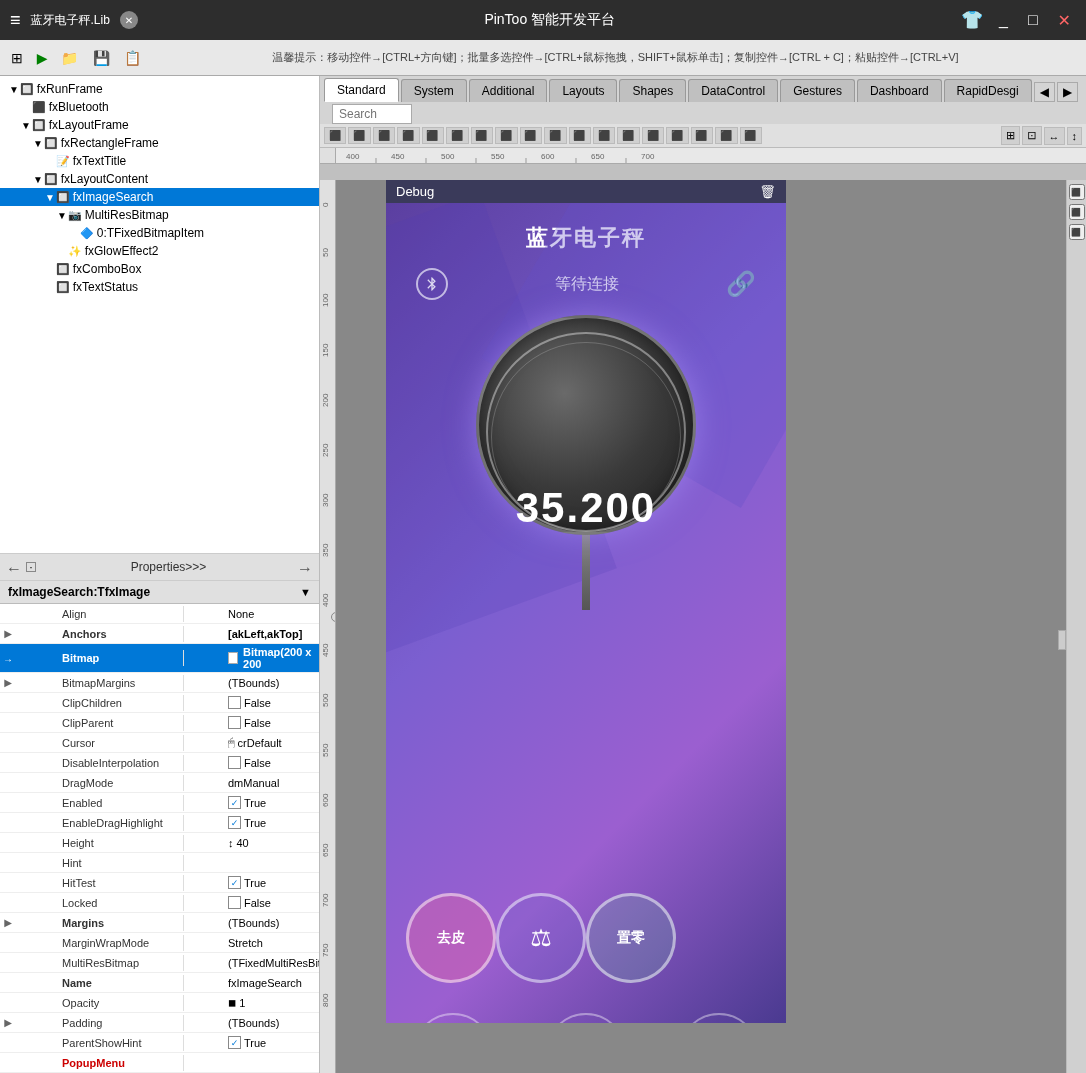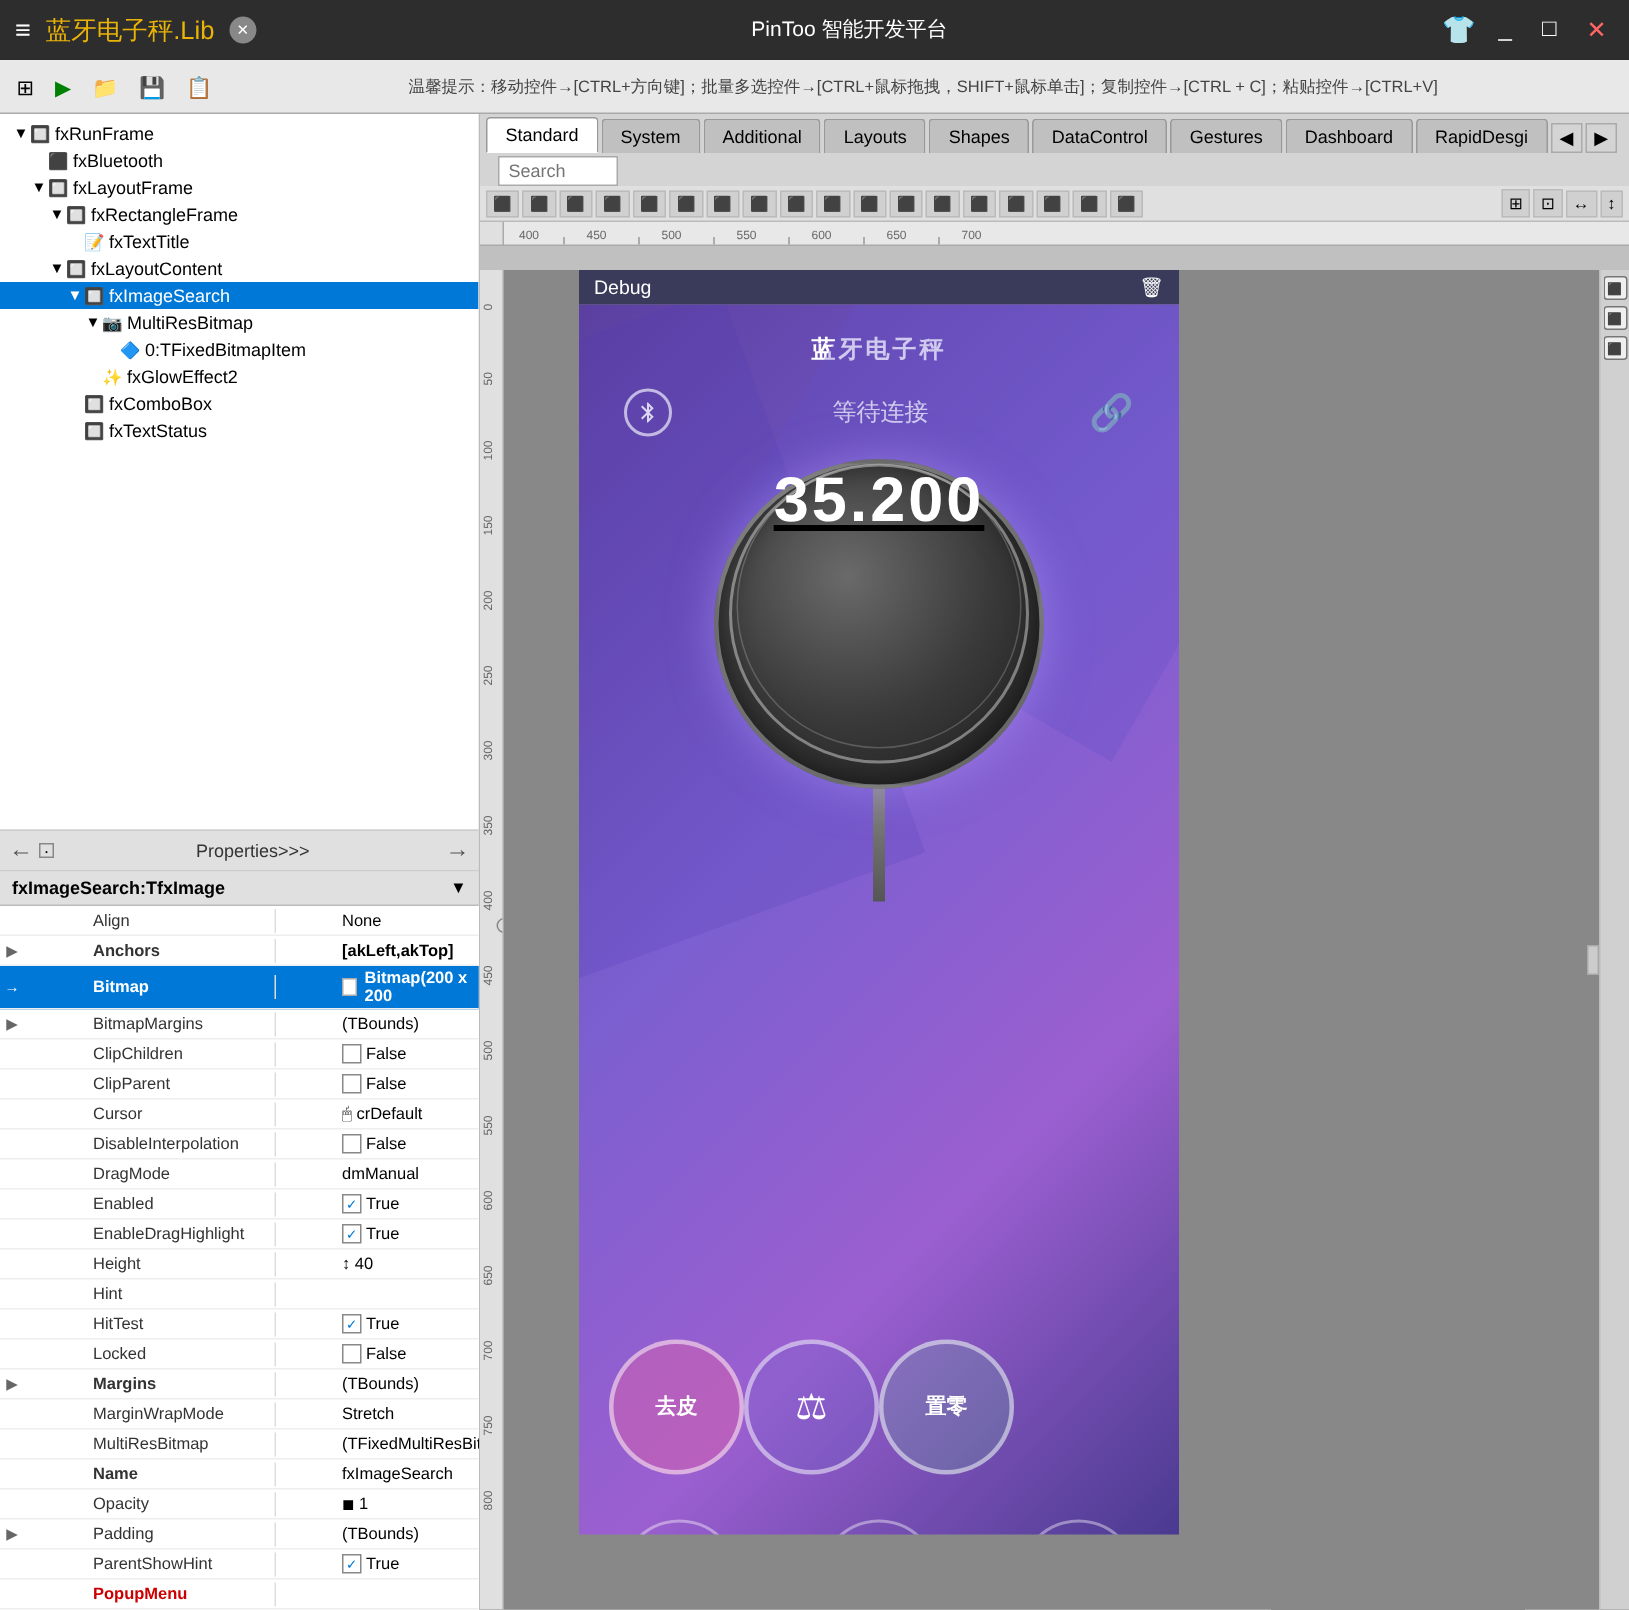--- a/index.html
+++ b/index.html
@@ -68,29 +68,29 @@
     .tab-search input { border: 1px solid #aaa; padding: 2px 6px; font-size: 12px; width: 80px; }
 
     
     .canvas-container { flex: 1; background: #a0a0a0; position: relative; overflow: hidden; }
     .debug-header { background: #3a3a5a; color: white; padding: 4px 10px; font-size: 13px; display: flex; align-items: center; justify-content: space-between; }
     .debug-header .trash { cursor: pointer; }
 
     
     .app-preview { width: 400px; height: 820px; background: linear-gradient(135deg, #5b3fa0 0%, #7b5fd0 40%, #9b5fd0 70%, #4a3a90 100%); position: relative; overflow: hidden; display: flex; flex-direction: column; }
     .preview-title-bar { display: flex; align-items: center; justify-content: center; padding: 20px 20px 10px; }
-    .preview-title { color: white; font-size: 16px; font-weight: bold; letter-spacing: 2px; }
+    .preview-title { color: white; font-size: 22px; font-weight: bold; letter-spacing: 2px; }
     .preview-status-bar { display: flex; align-items: center; justify-content: space-between; padding: 5px 30px; }
     .bt-icon { width: 32px; height: 32px; border: 2px solid rgba(255,255,255,0.8); border-radius: 50%; display: flex; align-items: center; justify-content: center; color: white; font-size: 16px; }
     .status-text { color: white; font-size: 16px; }
     .link-icon { color: white; font-size: 24px; }
 
     
     .gauge-container { display: flex; flex-direction: column; align-items: center; flex: 1; padding: 10px; position: relative; z-index: 2; }
-    .gauge-circle { width: 220px; height: 220px; border-radius: 50%; background: radial-gradient(circle at 40% 35%, #6a6a6a 0%, #3a3a3a 50%, #1a1a1a 100%); border: 3px solid rgba(255,255,255,0.3); box-shadow: 0 0 30px rgba(180,150,255,0.5), inset 0 0 20px rgba(0,0,0,0.5); display: flex; align-items: flex-start; justify-content: center; position: relative; text-decoration: underline; }
+    .gauge-circle { width: 220px; height: 220px; border-radius: 50%; background: radial-gradient(circle at 40% 35%, #6a6a6a 0%, #3a3a3a 50%, #1a1a1a 100%); border: 3px solid rgba(255,255,255,0.3); box-shadow: 0 0 30px rgba(180,150,255,0.5), inset 0 0 20px rgba(0,0,0,0.5); display: flex; align-items: flex-end; justify-content: center; position: relative; }
     .gauge-inner-ring { position: absolute; width: 200px; height: 200px; border-radius: 50%; border: 2px solid rgba(255,255,255,0.4); }
     .gauge-value { color: white; font-size: 42px; font-weight: bold; letter-spacing: 2px; z-index: 2; }
     .gauge-stem { width: 8px; height: 80px; background: linear-gradient(to bottom, #888, #555); margin-top: -5px; }
     .gauge-base-platform { display: flex; justify-content: flex-start; width: 100%; padding: 10px 20px; margin-top: 10px; }
 
     
     .preview-btn { width: 90px; height: 90px; border-radius: 50%; display: flex; flex-direction: column; align-items: center; justify-content: center; border: 3px solid rgba(255,255,255,0.5); background: transparent; cursor: pointer; }
     .preview-btn.tare { background: rgba(255,100,150,0.3); }
     .preview-btn.weigh { background: rgba(100,100,200,0.2); }
     .preview-btn.zero { background: rgba(100,200,150,0.2); }
@@ -113,21 +113,21 @@
     
     .bottom-bar { display: flex; align-items: center; background: #e0e0e0; border-top: 1px solid #bbb; padding: 4px 8px; gap: 8px; height: 36px; }
     .bottom-btn { padding: 4px 16px; background: #d0d0d0; border: 1px solid #999; cursor: pointer; font-size: 12px; }
     .bottom-btn.active-btn { background: #fff; border-color: #666; }
   </style>
 </head>
 <body>
 
 <div class="title-bar">
   <span style="font-size:18px;">≡</span>
-  <span style="font-size:17px;color:#eab308;">蓝牙电子秤.Lib</span>
+  <span style="font-size:12px;color:#ffffff;">蓝牙电子秤.Lib</span>
   <button style="background:#888;border:none;color:white;width:18px;height:18px;cursor:pointer;border-radius:50%;font-size:10px;">✕</button>
   <div class="title-bar-center">PinToo 智能开发平台</div>
   <span style="font-size:18px;">👕</span>
   <button class="title-ctrl">_</button>
   <button class="title-ctrl">□</button>
   <button class="title-ctrl" style="color:#ff6666;">✕</button>
 </div>
 
 <div class="toolbar">
   <button class="toolbar-btn">⊞</button>

